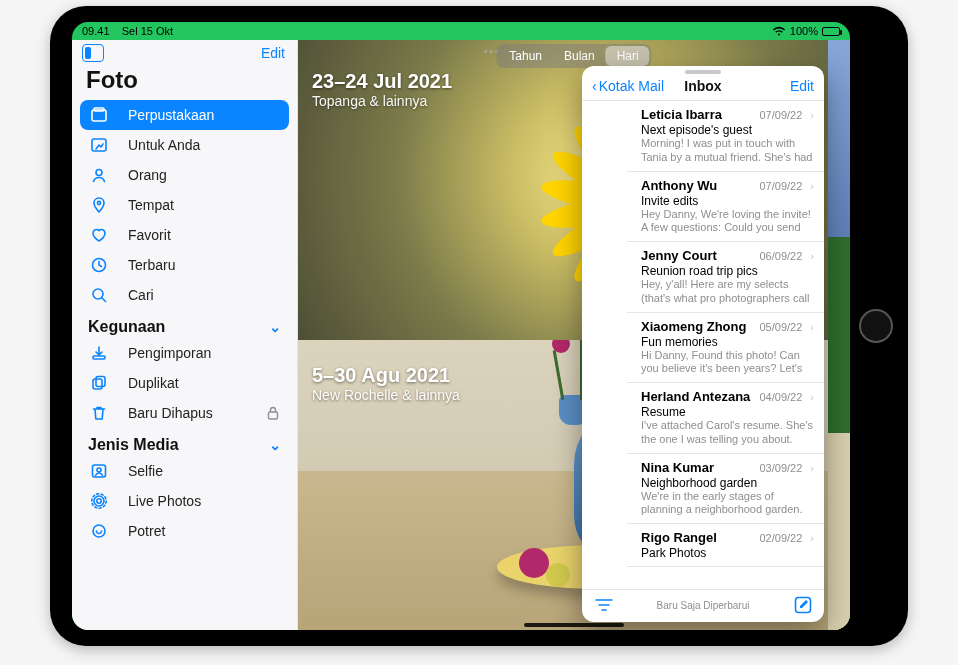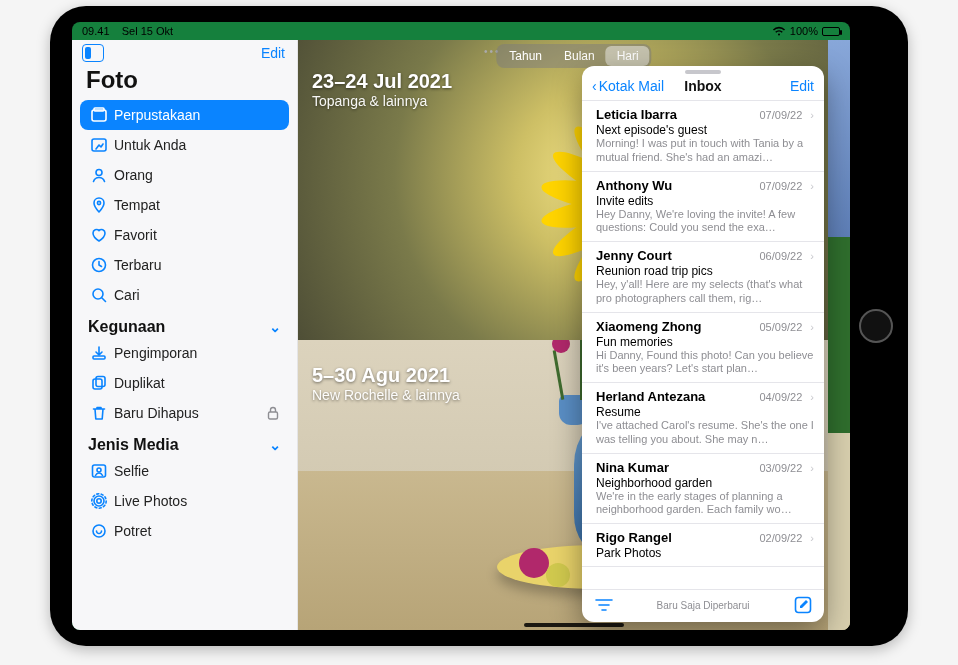--- a/index.html
+++ b/index.html
@@ -22,22 +22,22 @@
     right: 15px; top: 50%;
     width: 34px; height: 34px;
     border: 2px solid #555;
     border-radius: 50%;
     transform: translateY(-50%);
     background: #111;
   }
   .screen {
     position: absolute;
     left: 22px; right: 58px; top: 16px; bottom: 16px;
-    background: #15803d;
-    border-radius: 8px;
+    background: #22c55e;
+    border-radius: 16px;
     overflow: hidden;
   }
 
   .status-bar {
     height: 18px;
     display: flex;
     justify-content: space-between;
     align-items: center;
     padding: 0 10px;
     font-size: 11px;
@@ -69,21 +69,21 @@
   }
   .sb-toggle {
     width: 22px; height: 18px; border: 1.5px solid #0a84ff; border-radius: 4px; position: relative;
   }
   .sb-toggle::before { content: ''; position: absolute; left: 2px; top: 2px; bottom: 2px; width: 6px; background: #0a84ff; border-radius: 2px; }
   .link-blue { color: #0a84ff; font-size: 14px; }
   .sidebar-title { font-size: 24px; font-weight: 700; padding: 2px 14px 6px; }
   .sb-list { list-style: none; padding: 0 8px; }
   .sb-item {
     display: flex; align-items: center;
-    gap: 6px; padding: 6px 10px; border-radius: 8px;
+    gap: 20px; padding: 6px 10px; border-radius: 8px;
     font-size: 14px; color: #222;
   }
   .sb-item.active { background: #0a84ff; color: #fff; }
   .sb-item.active .sb-icon { color: #fff; }
   .sb-icon { width: 18px; height: 18px; color: #0a84ff; display: flex; align-items: center; justify-content: center; flex: 0 0 18px; }
   .sb-section {
     display: flex; justify-content: space-between; align-items: center;
     padding: 8px 16px 2px; font-size: 16px; font-weight: 600; color: #111;
   }
   .chev-down { color: #0a84ff; font-size: 14px; }
@@ -175,21 +175,21 @@
     overflow: hidden;
     display: flex; flex-direction: column;
     z-index: 10;
   }
   .mail-grab { align-self: center; width: 36px; height: 4px; background: #c7c7cc; border-radius: 2px; margin: 4px 0 2px; }
   .mail-hdr { display: flex; align-items: center; justify-content: space-between; padding: 2px 10px 6px; border-bottom: 0.5px solid #e5e5ea; position: relative; }
   .mail-back { color: #0a84ff; font-size: 14px; display: flex; align-items: center; gap: 2px; }
   .mail-title { position: absolute; left: 50%; transform: translateX(-50%); font-weight: 600; font-size: 14px; }
   .mail-edit { color: #0a84ff; font-size: 14px; }
 
-  .mail-list { flex: 1; overflow: hidden; }
+  .mail-list { flex: 1; overflow: hidden; padding-left: 45px; }
   .mrow { padding: 6px 10px 6px 14px; border-bottom: 0.5px solid #e5e5ea; position: relative; }
   .mrow .top { display: flex; justify-content: space-between; align-items: baseline; }
   .sender { font-weight: 600; font-size: 13px; color: #000; }
   .mdate { font-size: 11px; color: #8e8e93; display: flex; align-items: center; gap: 8px; }
   .subj { font-size: 12px; color: #000; margin-top: 1px; }
   .prev { font-size: 11px; color: #8e8e93; line-height: 1.25; max-height: 2.5em; overflow: hidden; }
   .chev { color: #c7c7cc; font-size: 11px; }
 
   .mail-ftr {
     border-top: 0.5px solid #e5e5ea;

